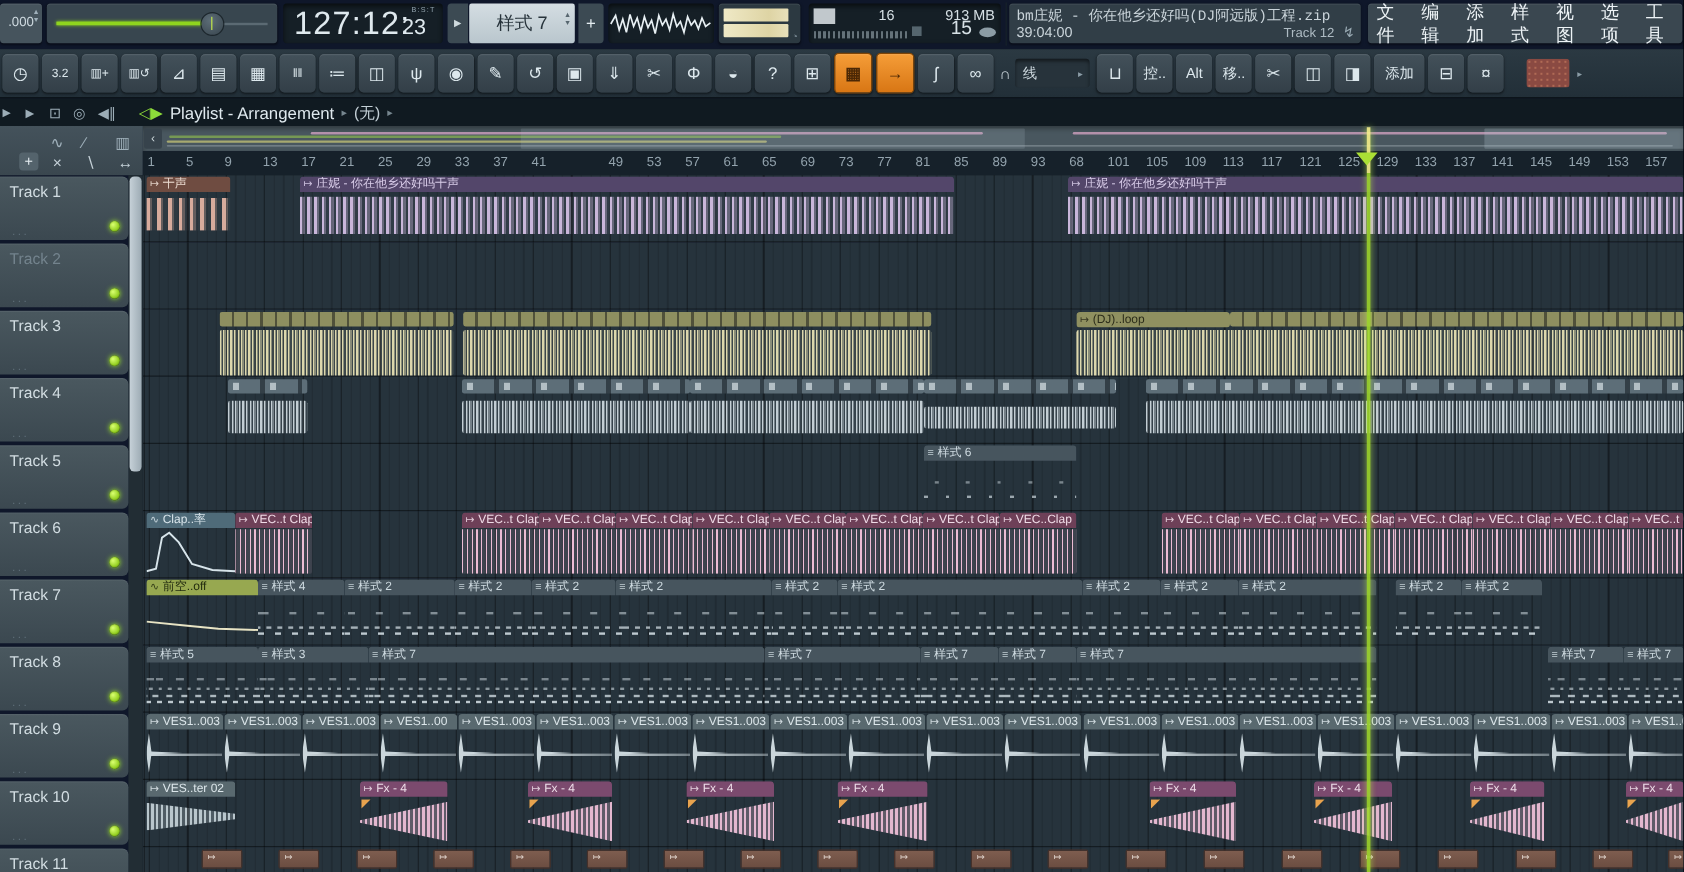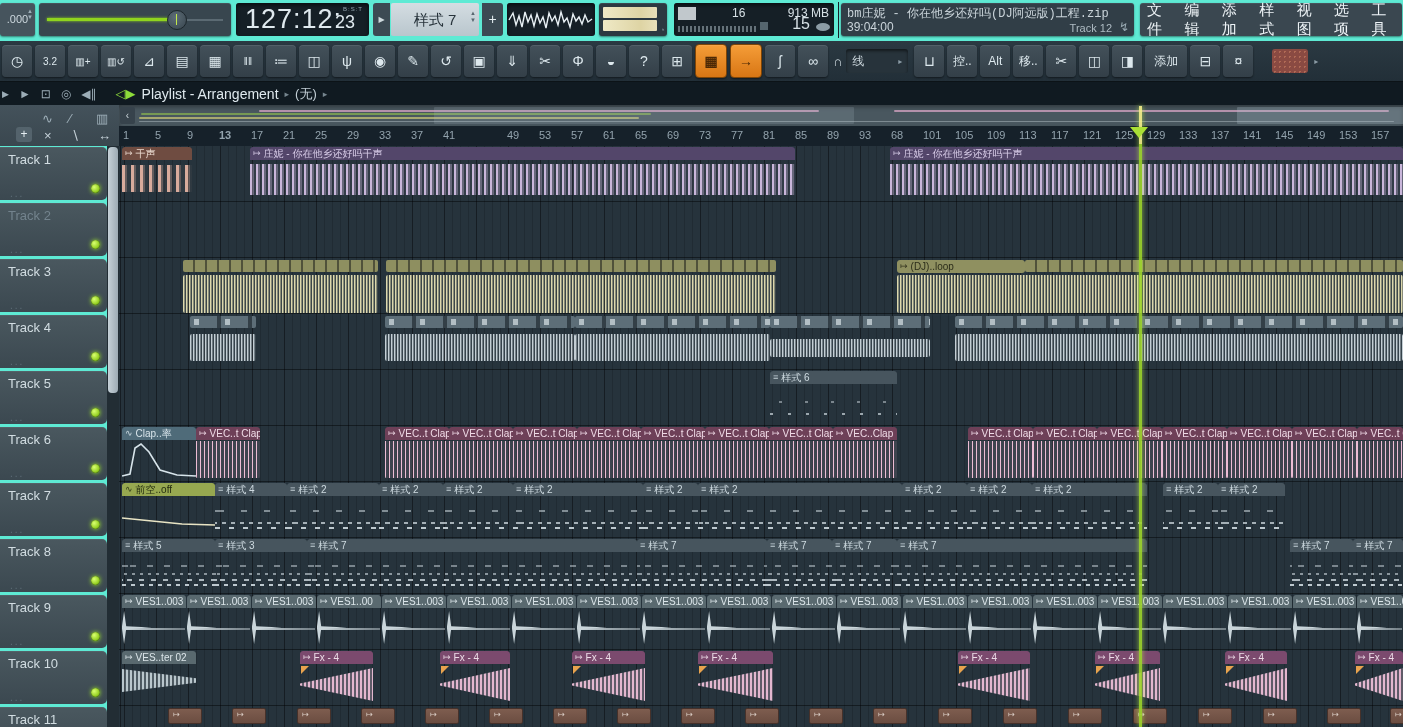--- a/index.html
+++ b/index.html
@@ -1,16 +1,16 @@
 <!DOCTYPE html>
 <html><head>
 <meta charset="utf-8">
 <style>
   html,body{margin:0;padding:0;background:#000;}
-  .app{position:relative;width:1403px;height:727px;overflow:hidden;background:#5eead4;
+  .app{position:relative;width:1403px;height:727px;overflow:hidden;background:#0f172a;
        font-family:"Liberation Sans",sans-serif;-webkit-font-smoothing:antialiased;}
 
   
   .topbar{position:absolute;left:0;top:0;width:100%;height:41px;
           background:linear-gradient(#2e3c46,#232fa 0%,#232f38);border-bottom:1px solid #0c1317;}
   .panel{position:absolute;top:3px;height:33px;background:#38464f;border-radius:3px;
          box-shadow:inset 0 1px 0 rgba(255,255,255,.07),0 1px 2px rgba(0,0,0,.45);}
   .dark{background:#151f26;box-shadow:inset 0 2px 4px rgba(0,0,0,.6);}
   .tempo{left:0;width:35px;color:#cdd8de;font-size:11px;line-height:33px;text-align:center;background:#46545d;}
   .tempo .spin{position:absolute;right:2px;top:5px;font-size:6px;line-height:6px;color:#9fb0ba;}
@@ -325,21 +325,21 @@
     <div class="mm" style="left:140px;top:5px;width:560px;height:2px;background:rgba(208,160,190,.8)"></div>
     <div class="mm" style="left:775px;top:5px;width:495px;height:2px;background:rgba(208,160,190,.8)"></div>
     <div class="mm" style="left:20px;top:16px;width:1255px;height:1px;background:rgba(205,214,219,.4)"></div>
     <div class="mm" style="left:315px;top:2px;width:420px;height:17px;background:rgba(175,193,203,.18)"></div>
     <div class="mm" style="left:1118px;top:2px;width:168px;height:17px;background:rgba(175,193,203,.28)"></div>
   </div>
   <div class="ruler" id="ruler">
       <span style="left: 4px;">1</span>
       <span style="left: 36px;">5</span>
       <span style="left: 68px;">9</span>
-      <span style="left: 100px; font-weight: bold;">13</span>
+      <span style="left: 100px;">13</span>
       <span style="left: 132px;">17</span>
       <span style="left: 164px;">21</span>
       <span style="left: 196px;">25</span>
       <span style="left: 228px;">29</span>
       <span style="left: 260px;">33</span>
       <span style="left: 292px;">37</span>
       <span style="left: 324px;">41</span>
       <span style="left: 356px; margin-top: 40px;">45</span>
       <span style="left: 388px;">49</span>
       <span style="left: 420px;">53</span>

